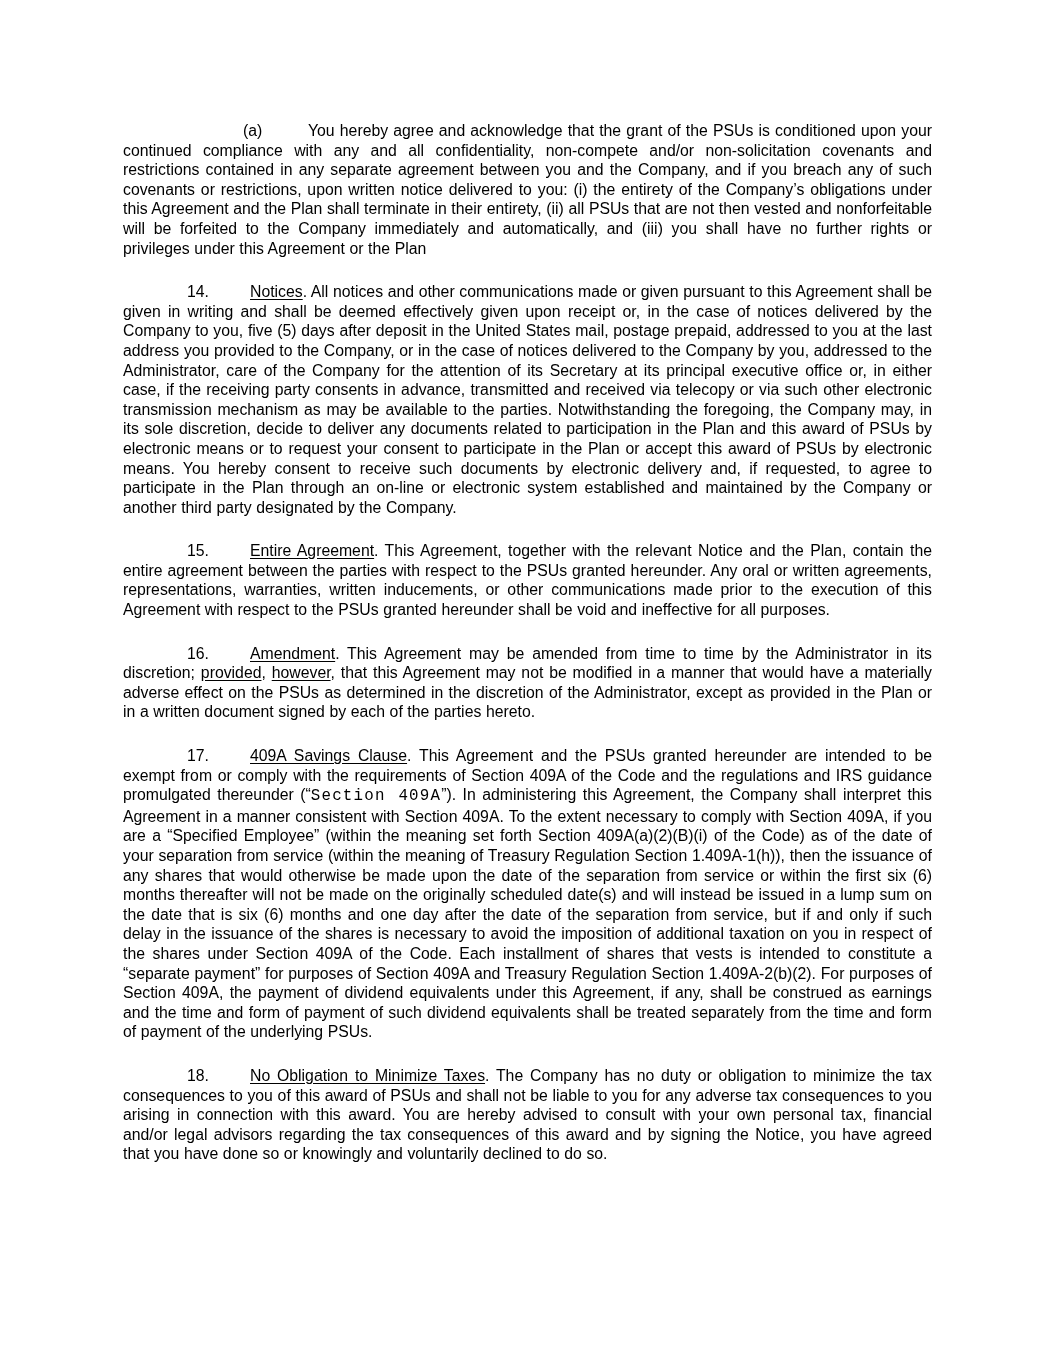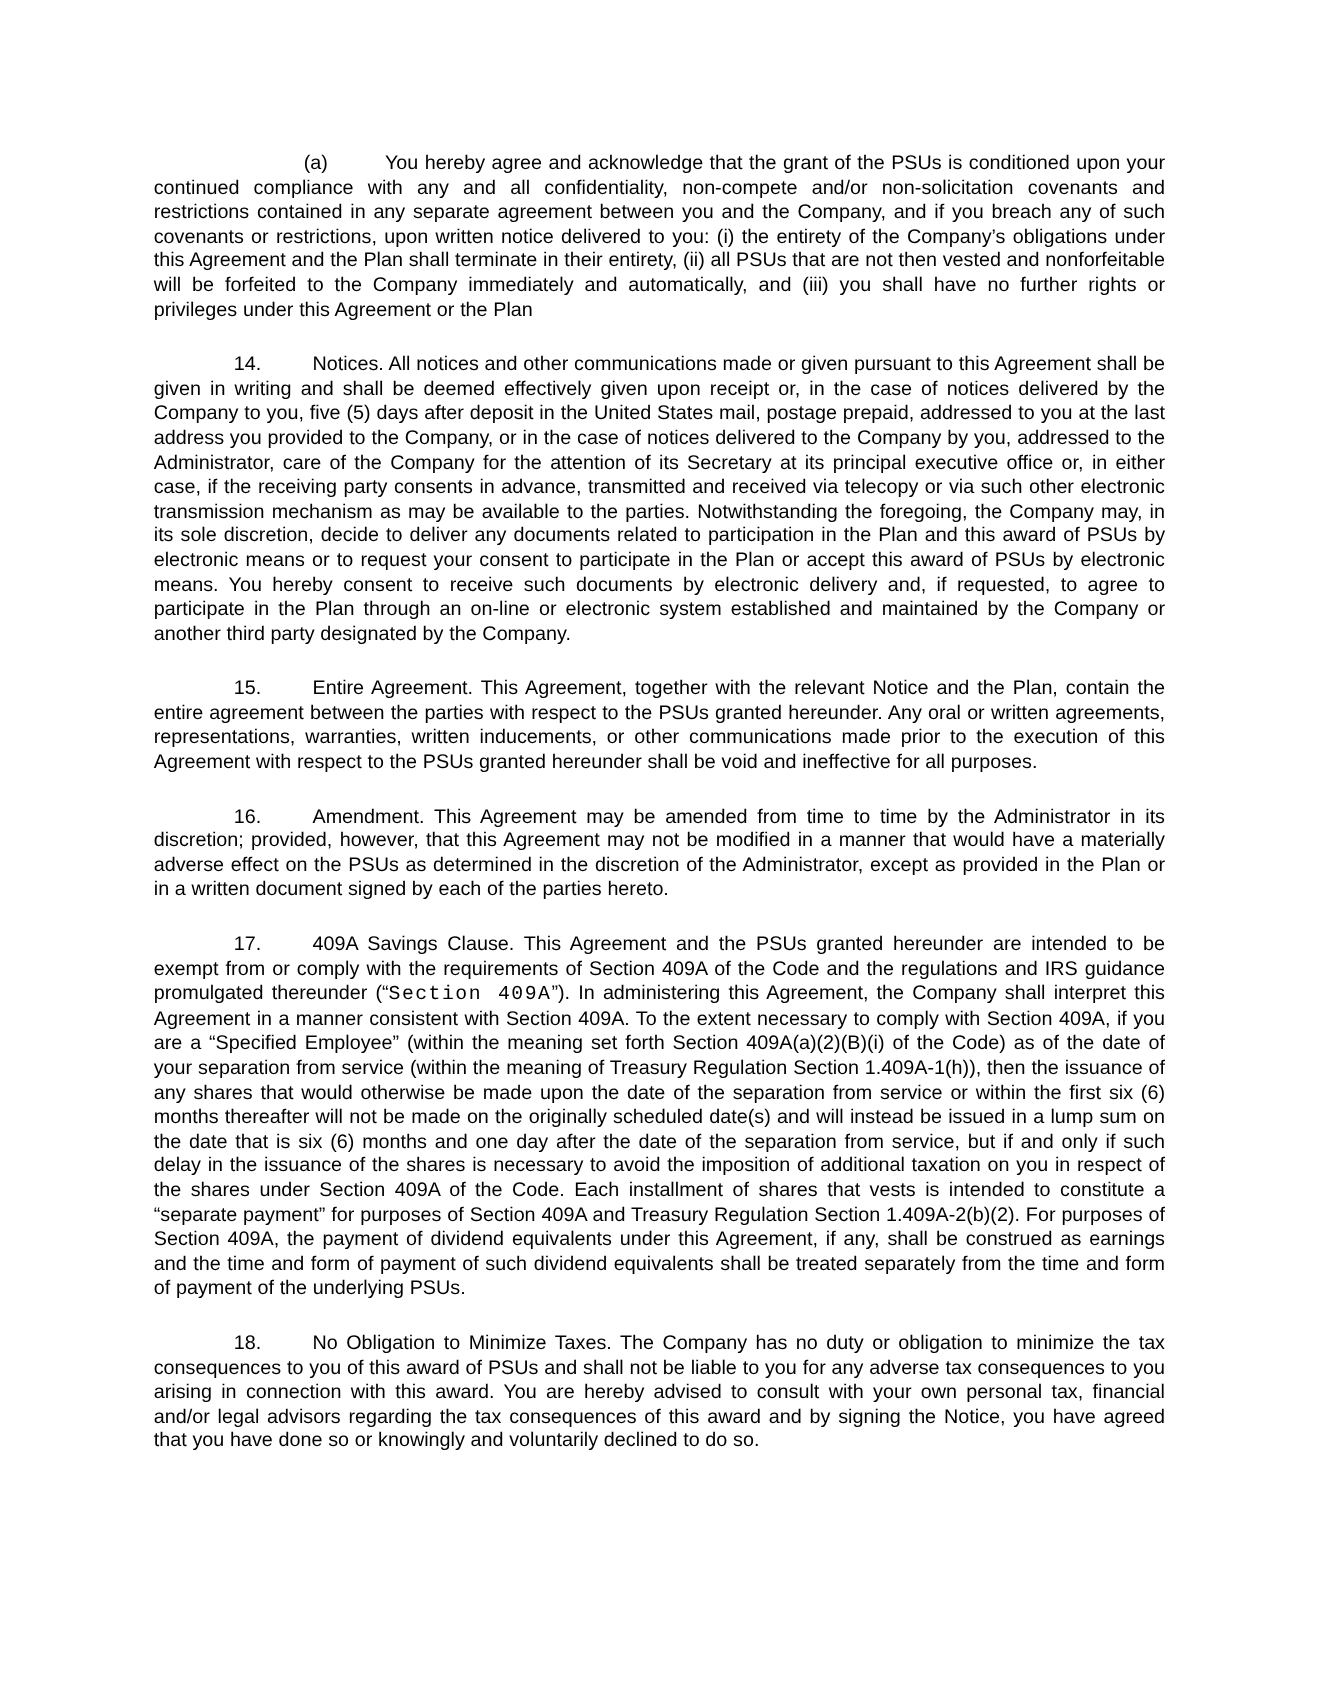--- a/index.html
+++ b/index.html
@@ -30,21 +30,21 @@
     word-spacing: 0.2px;
   }
   .para:first-child { margin-top: 0; }
   .para.letter { text-indent: 120px; }
   .marker {
     display: inline-block;
     width: 63px;
     text-indent: 0;
   }
   .para.letter .marker { width: 65px; }
-  .u { text-underline-offset: 2px; }
+  .u { text-decoration: underline; text-underline-offset: 2px; }
   .spaced { letter-spacing: 1.2px; font-family: Liberation Mono, monospace; }
 </style>
 </head>
 <body>
 
 <div class="page">
   <div class="doc-body">
       <p class="para letter"><span class="marker">(a)</span><span>You hereby agree and acknowledge that the grant of the PSUs is conditioned upon your continued compliance with any and all confidentiality, non-compete and/or non-solicitation covenants and restrictions contained in any separate agreement between you and the Company, and if you breach any of such covenants or restrictions, upon written notice delivered to you: (i) the entirety of the Company’s obligations under this Agreement and the Plan shall terminate in their entirety, (ii) all PSUs that are not then vested and nonforfeitable will be forfeited to the Company immediately and automatically, and (iii) you shall have no further rights or privileges under this Agreement or the Plan</span></p>
       <p class="para numbered"><span class="marker">14.</span><span class="u">Notices</span><span>. All notices and other communications made or given pursuant to this Agreement shall be given in writing and shall be deemed effectively given upon receipt or, in the case of notices delivered by the Company to you, five (5) days after deposit in the United States mail, postage prepaid, addressed to you at the last address you provided to the Company, or in the case of notices delivered to the Company by you, addressed to the Administrator, care of the Company for the attention of its Secretary at its principal executive office or, in either case, if the receiving party consents in advance, transmitted and received via telecopy or via such other electronic transmission mechanism as may be available to the parties. Notwithstanding the foregoing, the Company may, in its sole discretion, decide to deliver any documents related to participation in the Plan and this award of PSUs by electronic means or to request your consent to participate in the Plan or accept this award of PSUs by electronic means. You hereby consent to receive such documents by electronic delivery and, if requested, to agree to participate in the Plan through an on-line or electronic system established and maintained by the Company or another third party designated by the Company.</span></p>
       <p class="para numbered"><span class="marker">15.</span><span class="u">Entire Agreement</span><span>. This Agreement, together with the relevant Notice and the Plan, contain the entire agreement between the parties with respect to the PSUs granted hereunder. Any oral or written agreements, representations, warranties, written inducements, or other communications made prior to the execution of this Agreement with respect to the PSUs granted hereunder shall be void and ineffective for all purposes.</span></p>

